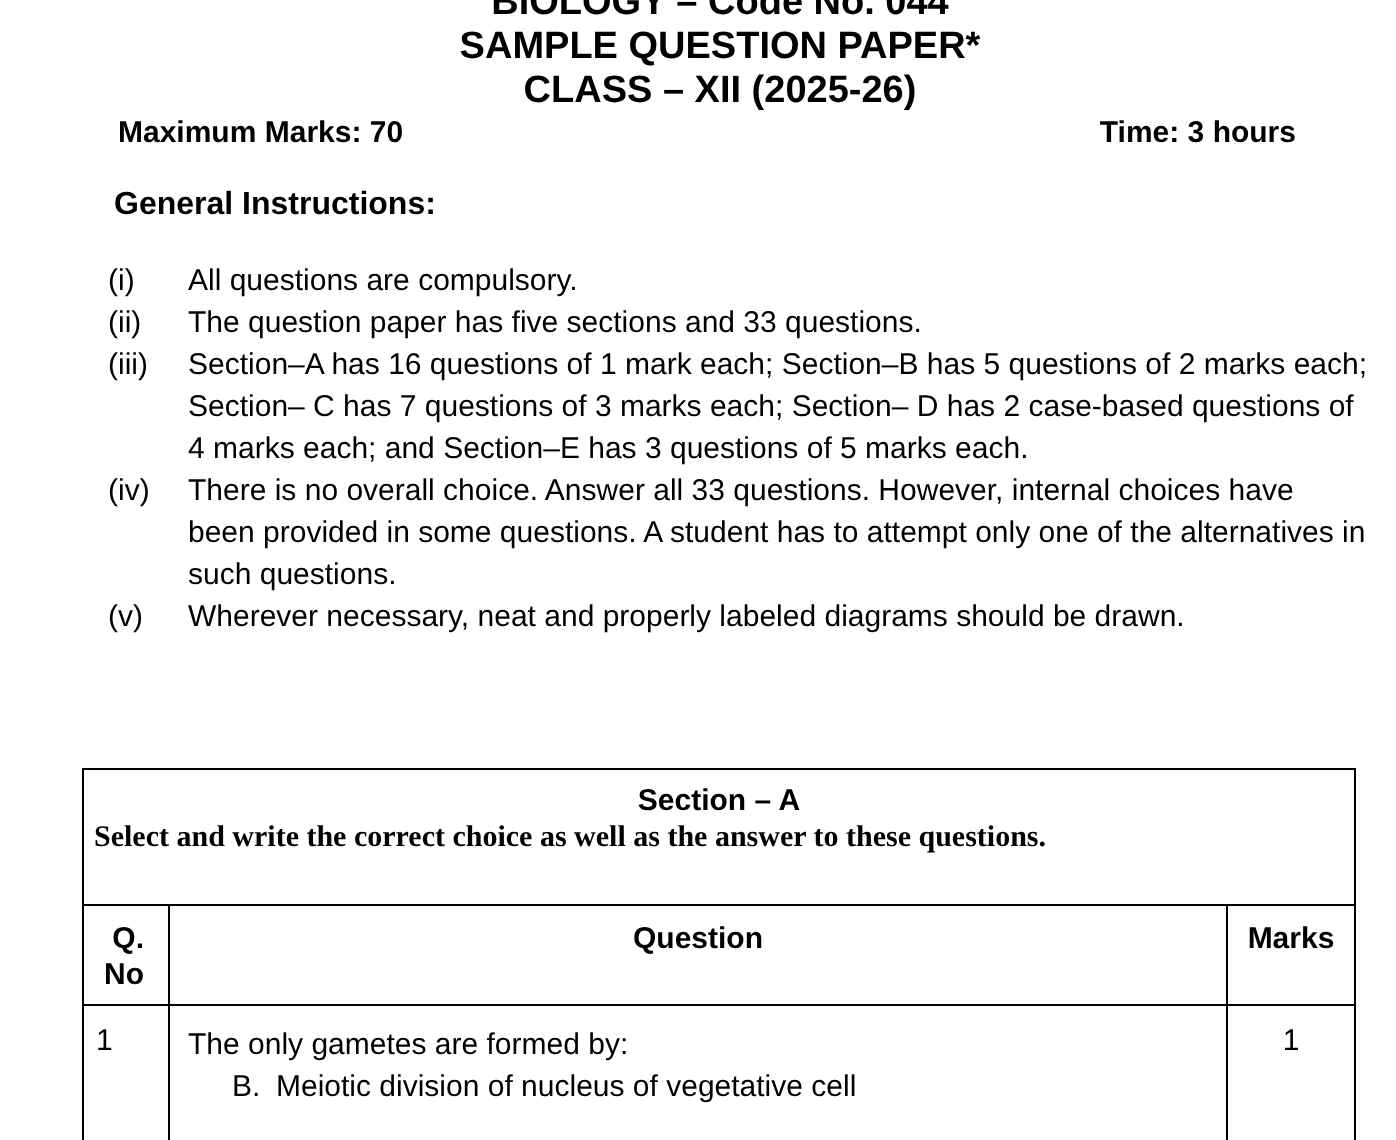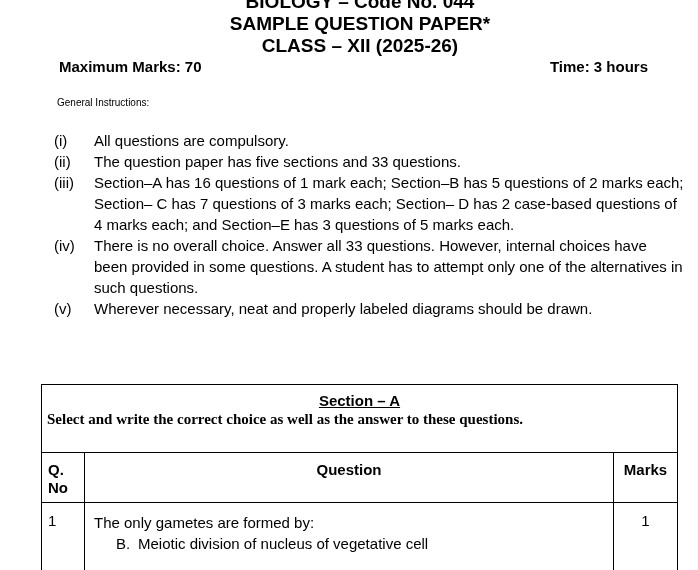--- a/index.html
+++ b/index.html
@@ -10,30 +10,30 @@
     .title {
       position: absolute; left: 0; width: 720px; text-align: center;
       font-weight: bold; font-size: 19px; line-height: 22px;
     }
     .t1 { top: -9px; }
     .t2 { top: 13px; }
     .t3 { top: 35px; }
     .meta { position: absolute; top: 58px; font-weight: bold; font-size: 15px; line-height: 18px; }
     .meta.left { left: 47px; margin-left: 12px; }
     .meta.right { right: 50px; }
-    .gi-head { position: absolute; left: 57px; top: 94px; font-weight: normal; font-size: 10px; line-height: 18px; }
+    .gi-head { position: absolute; left: 57px; top: 94px; font-weight: bold; font-size: 16px; line-height: 18px; }
     .instr { position: absolute; left: 54px; top: 130px; width: 630px; font-size: 15px; }
     .instr-item { position: relative; padding-left: 40px; line-height: 21px; }
     .instr-item .num { position: absolute; left: 0; top: 0; }
     .tbl {
       position: absolute; left: 41px; top: 384px; width: 637px; height: 200px;
       border: 1.3px solid #000; border-bottom: none; box-sizing: border-box;
     }
     .sec-head { height: 68px; border-bottom: 1.3px solid #000; box-sizing: border-box; text-align: center; font-weight: bold; font-size: 15px; }
-    .sec-title { padding-top: 7px; line-height: 18px; text-decoration: underline; }
+    .sec-title { padding-top: 7px; line-height: 18px; }
     .sec-desc { line-height: 19px; text-align: justify; text-align-last: justify; padding: 0 5px; }
     .sec-desc2 { line-height: 18px; text-align: left; padding: 0 5px; font-family: Liberation Serif, serif; }
     .row { display: flex; box-sizing: border-box; }
     .hdr-row { height: 50px; border-bottom: 1.3px solid #000; }
     .c1 { width: 43px; border-right: 1.3px solid #000; box-sizing: border-box; padding: 8px 0 0 6px; }
     .c2 { width: 529px; border-right: 1.3px solid #000; box-sizing: border-box; }
     .c3 { flex: 1; box-sizing: border-box; text-align: center; padding-top: 8px; }
     .hdr-row .c1 { font-weight: bold; font-size: 15px; line-height: 18px; }
     .hdr-row .c2 { font-weight: bold; font-size: 15px; text-align: center; padding-top: 8px; }
     .hdr-row .c3 { font-weight: bold; font-size: 15px; }
@@ -79,21 +79,21 @@
   </div>
 </div>
 
 <div class="tbl">
   <div class="sec-head">
     <div class="sec-title">Section – A</div>
     <div class="sec-desc2">Select and write the correct choice as well as the answer to these questions.</div>
   </div>
   <div class="row hdr-row">
     <div class="c1">
-      <span style="display:inline-block;width:24px;">Q. No</span>
+      <span style="display:inline-block;width:24px;text-align:right;">Q. No</span>
     </div>
     <div class="c2">Question</div>
     <div class="c3">Marks</div>
   </div>
   <div class="row q-row">
     <div class="c1">1</div>
     <div class="c2">
       <div>The only gametes are formed by:</div>
       <div class="opt">
         <span class="ol">B.</span><span>Meiotic division of nucleus of vegetative cell</span>

